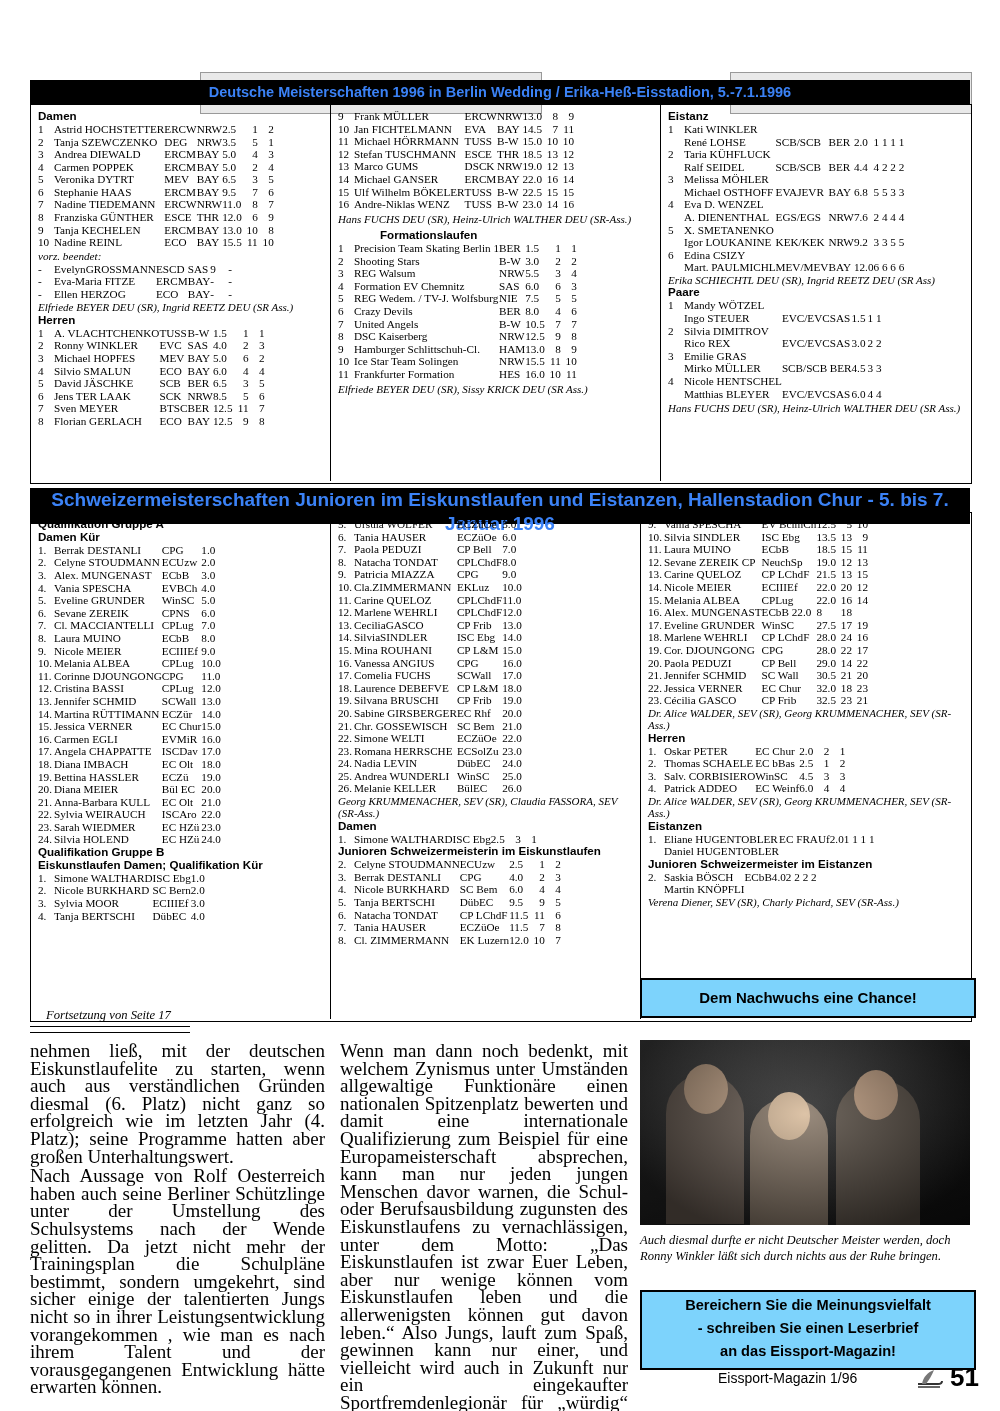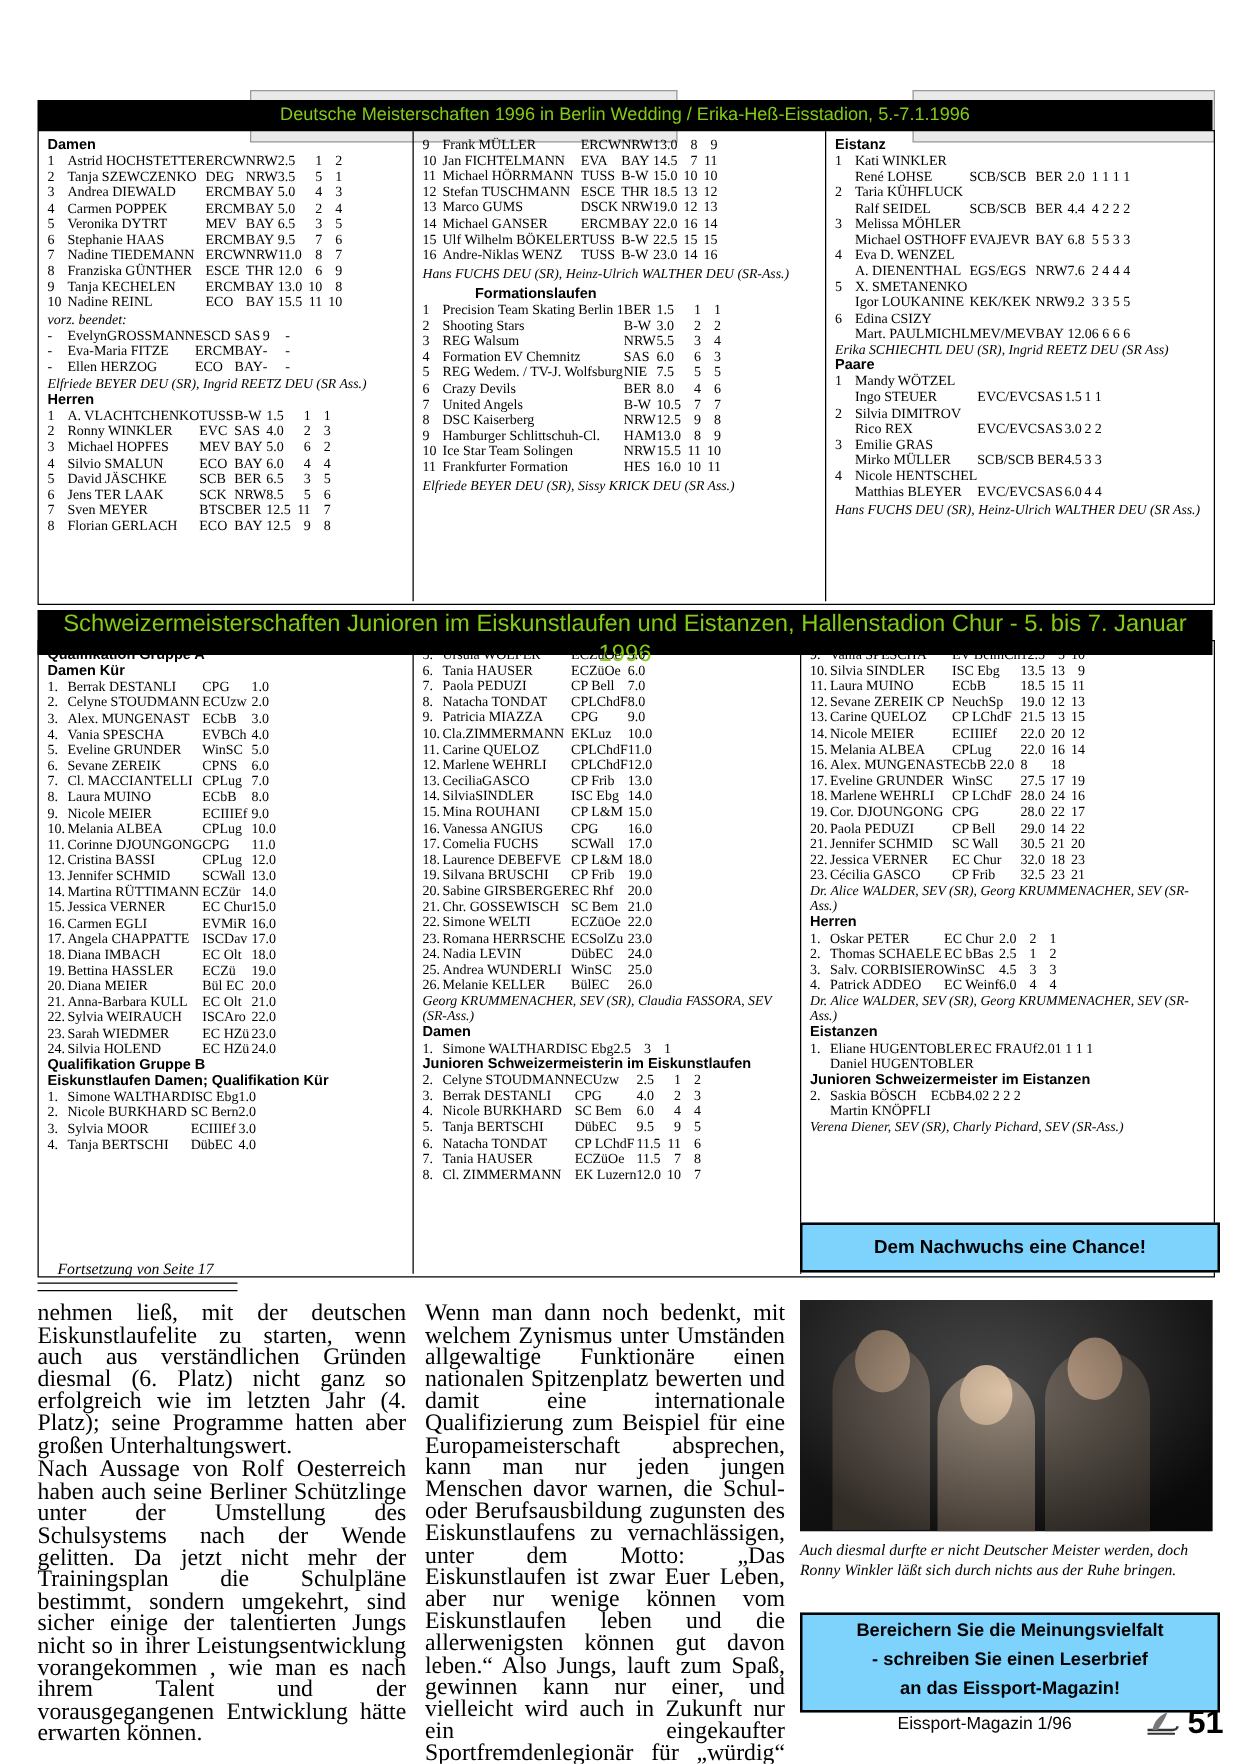--- a/index.html
+++ b/index.html
@@ -26,22 +26,22 @@
     position:absolute;left:700px;top:0;width:240px;height:40px;
     background:#e9e9e9;border:1px solid #999;
   }
   .masthead .sv-t{
     position:absolute;left:706px;top:6px;width:230px;text-align:center;
     font-family:"Liberation Sans", sans-serif;font-size:22px;
   }
 
   
   .titlebar{
-    position:absolute;background:#000;color:#84cc16;
-    font-family:"Liberation Sans", sans-serif;font-weight:normal;
+    position:absolute;background:#000;color:#3b82f6;
+    font-family:"Liberation Sans", sans-serif;font-weight:bold;
     text-align:center;
   }
   #bar1{left:30px;top:80px;width:940px;height:24px;font-size:14.5px;line-height:24px;}
   #bar2{left:30px;top:488px;width:940px;height:36px;font-size:19px;line-height:24px;}
 
   
   .frame{position:absolute;border:1.4px solid #000;}
   #frame1{left:30px;top:104px;width:940px;height:378px;}
   #frame2{left:30px;top:512px;width:940px;height:508px;}
 

